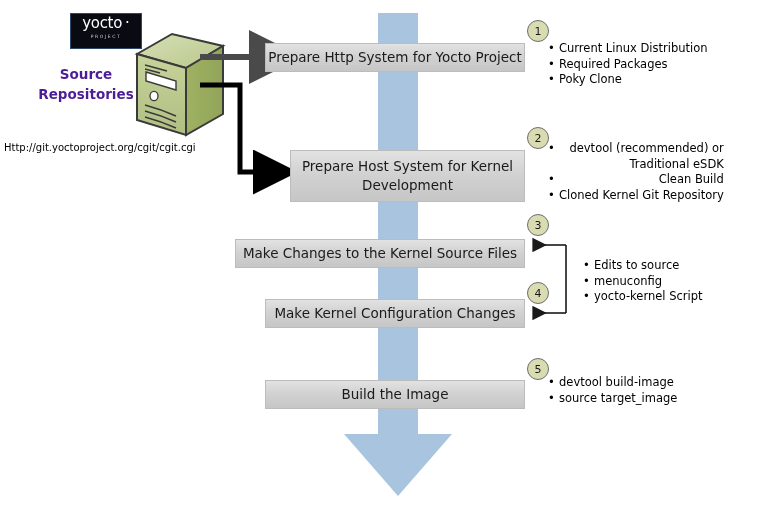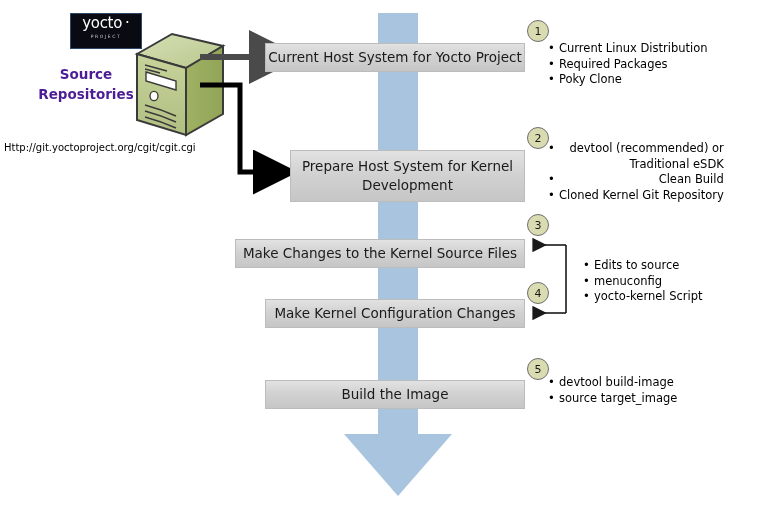--- a/index.html
+++ b/index.html
@@ -166,21 +166,21 @@
 
     <line x1="200" y1="57" x2="255" y2="57" stroke="#4a4a4a" stroke-width="6" marker-end="url(#arrGray)"></line>
 
     <polyline points="200,85 240,85 240,172 258,172" fill="none" stroke="#000000" stroke-width="5" marker-end="url(#arrBlack)"></polyline>
 
     <polyline points="566,245 566,313" fill="none" stroke="#1a1a1a" stroke-width="1.6"></polyline>
     <line x1="566" y1="245" x2="534" y2="245" stroke="#1a1a1a" stroke-width="1.6" marker-end="url(#arrBlackL)"></line>
     <line x1="566" y1="313" x2="534" y2="313" stroke="#1a1a1a" stroke-width="1.6" marker-end="url(#arrBlackL)"></line>
   </svg>
 
-  <div class="pbox" style="left:265px;top:43px;width:260px;height:29px;">Current Host System for Yocto Project</div>
+  <div class="pbox" style="left:265px;top:43px;width:260px;height:29px;">Prepare Http System for Yocto Project</div>
   <div class="circle" style="left:527px;top:20px;">1</div>
   <div class="blist" style="left:548px;top:41px;">
     <div>Current Linux Distribution</div>
     <div>Required Packages</div>
     <div>Poky Clone</div>
   </div>
 
   <div class="pbox" style="left:290px;top:150px;width:235px;height:52px;">Prepare Host System for Kernel Development</div>
   <div class="circle" style="left:527px;top:127px;">2</div>
   <div class="blist" style="left:548px;top:141px;text-align:right;">

